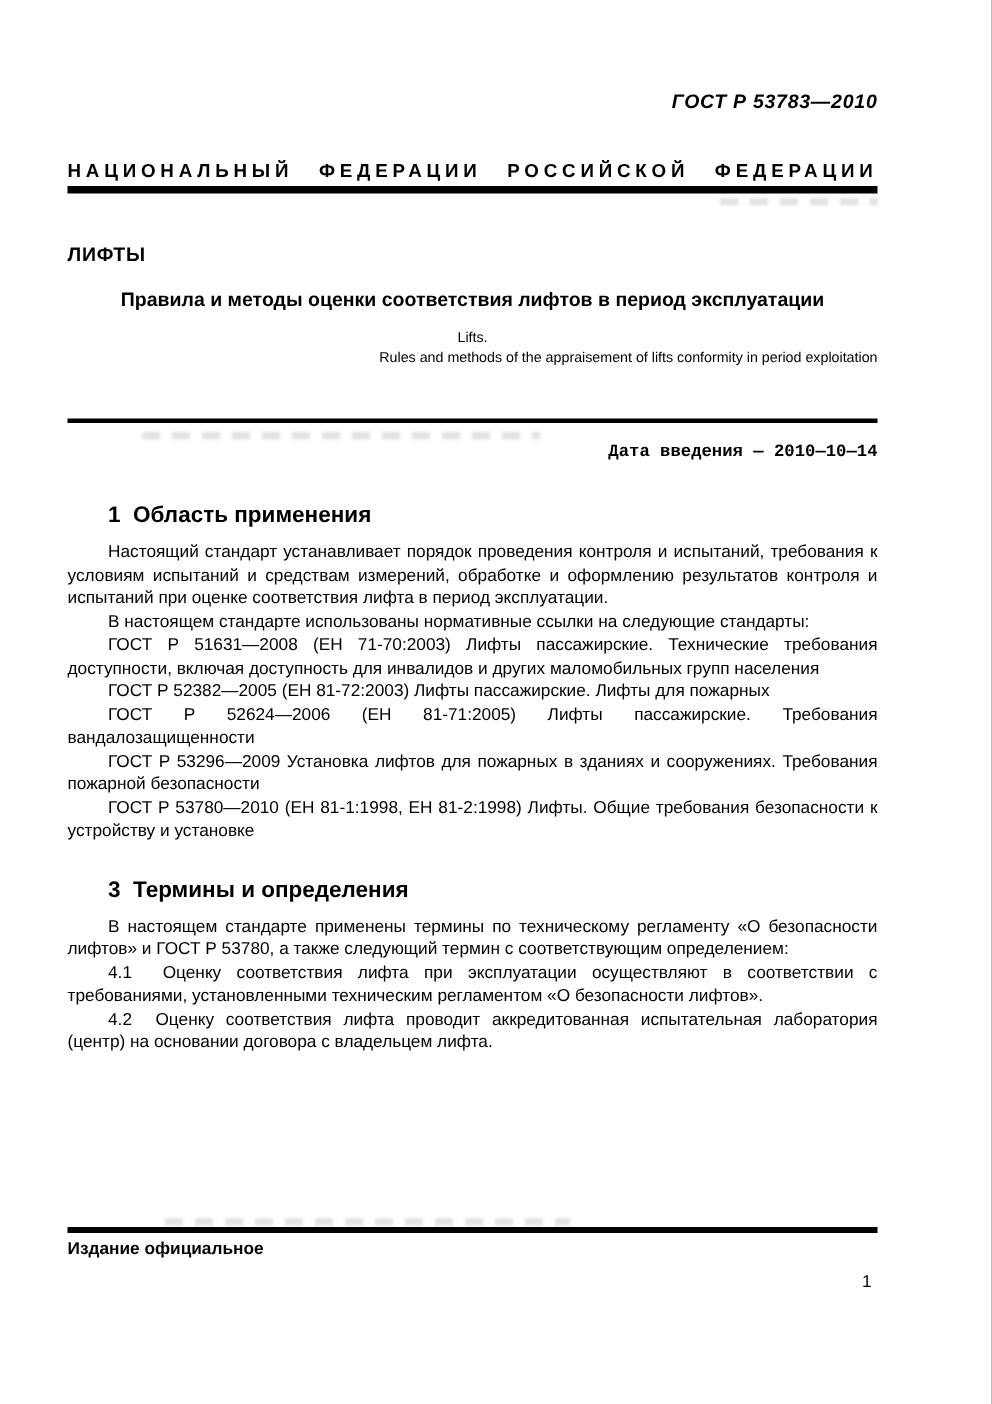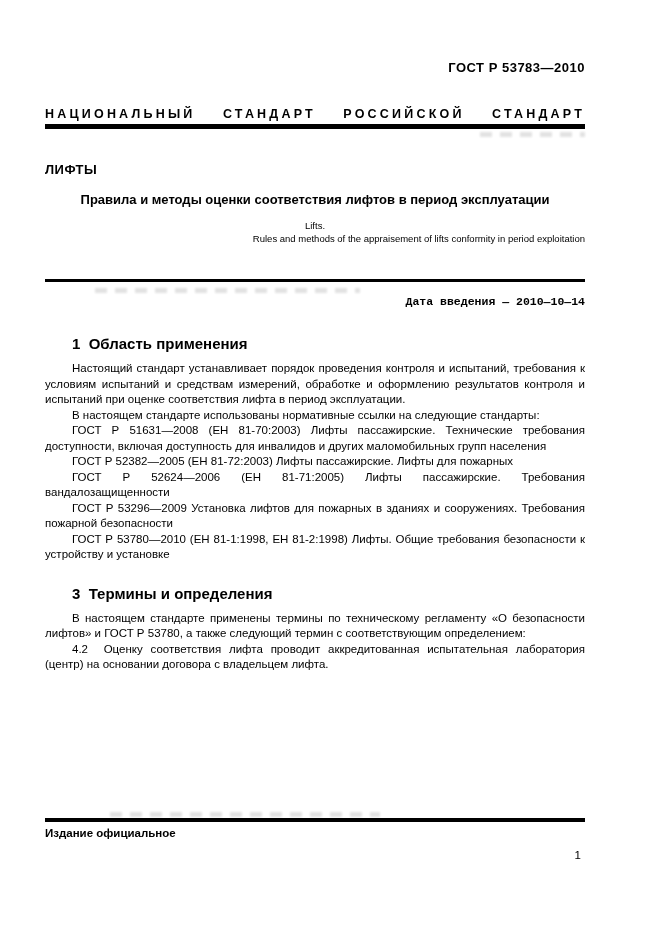--- a/index.html
+++ b/index.html
@@ -14,20 +14,21 @@
   .content{
     position:absolute;left:45px;top:0;width:540px;
   }
   .doc-number{
     padding-top:60px;
     text-align:right;
     font-weight:bold;
     font-size:13px;
     line-height:16px;
     letter-spacing:0.5px;
+    font-style:italic;
   }
   .banner{
     margin-top:31px;
     font-weight:bold;
     font-size:12.5px;
     line-height:14px;
     letter-spacing:3.2px;
     word-spacing:5px;
     white-space:nowrap;
     text-align:justify;
@@ -116,44 +117,45 @@
   .art-3{left:110px;top:812px;width:270px;}
 </style>
 </head>
 <body>
 
 <div class="page">
   <div class="content">
 
     <div class="doc-number">ГОСТ  Р 53783—2010</div>
 
-    <div class="banner">НАЦИОНАЛЬНЫЙ СТАНДАРТ РОССИЙСКОЙ СТАНДАРТ</div>
+    <div class="banner">НАЦИОНАЛЬНЫЙ ФЕДЕРАЦИИ РОССИЙСКОЙ ФЕДЕРАЦИИ</div>
     <div class="rule-thick"></div>
 
     <div class="title-main">ЛИФТЫ</div>
     <div class="title-sub">Правила и методы оценки соответствия лифтов в период эксплуатации</div>
     <div class="title-en1">Lifts.</div>
     <div class="title-en2">Rules and methods of the appraisement of lifts conformity in period exploitation</div>
 
     <div class="rule-thin"></div>
     <div class="date-line">Дата введения — 2010—10—14</div>
 
     <h2 class="sec">1&nbsp;&nbsp;Область применения</h2>
     <p class="body">Настоящий стандарт устанавливает порядок проведения контроля и испытаний, требования к условиям испытаний и средствам измерений, обработке и оформлению результатов контроля и испытаний при оценке соответствия лифта в период эксплуатации.</p>
 
     <p class="body">В настоящем стандарте использованы нормативные ссылки на следующие стандарты:</p>
-    <p class="ref">ГОСТ Р 51631—2008 (ЕН 81-70:2003) Лифты пассажирские. Технические требования доступности, включая доступность для инвалидов и других маломобильных групп населения</p>
+    <p class="ref">ГОСТ Р 51631—2008 (ЕН 71-70:2003) Лифты пассажирские. Технические требования доступности, включая доступность для инвалидов и других маломобильных групп населения</p>
     <p class="ref">ГОСТ Р 52382—2005 (ЕН 81-72:2003) Лифты пассажирские. Лифты для пожарных</p>
     <p class="ref">ГОСТ Р 52624—2006 (ЕН 81-71:2005) Лифты пассажирские. Требования вандалозащищенности</p>
     <p class="ref">ГОСТ Р 53296—2009 Установка лифтов для пожарных в зданиях и сооружениях. Требования пожарной безопасности</p>
     <p class="ref">ГОСТ Р 53780—2010 (ЕН 81-1:1998, ЕН 81-2:1998) Лифты. Общие требования безопасности к устройству и установке</p>
 
     <h2 class="sec">3&nbsp;&nbsp;Термины и определения</h2>
     <p class="body">В настоящем стандарте применены термины по техническому регламенту «О безопасности лифтов» и ГОСТ Р 53780, а также следующий термин с соответствующим определением:</p>
 
+    <p class="body">4.1&nbsp; Оценку соответствия лифта при эксплуатации осуществляют в соответствии с требованиями, установленными техническим регламентом «О безопасности лифтов».</p>
     <p class="body">4.2&nbsp; Оценку соответствия лифта проводит аккредитованная испытательная лаборатория (центр) на основании договора с владельцем лифта.</p>
 
   </div>
 
   <div class="artifact art-1"></div>
   <div class="artifact art-2"></div>
   <div class="artifact art-3"></div>
 
   <div class="footer-rule"></div>
   <div class="edition">Издание официальное</div>

